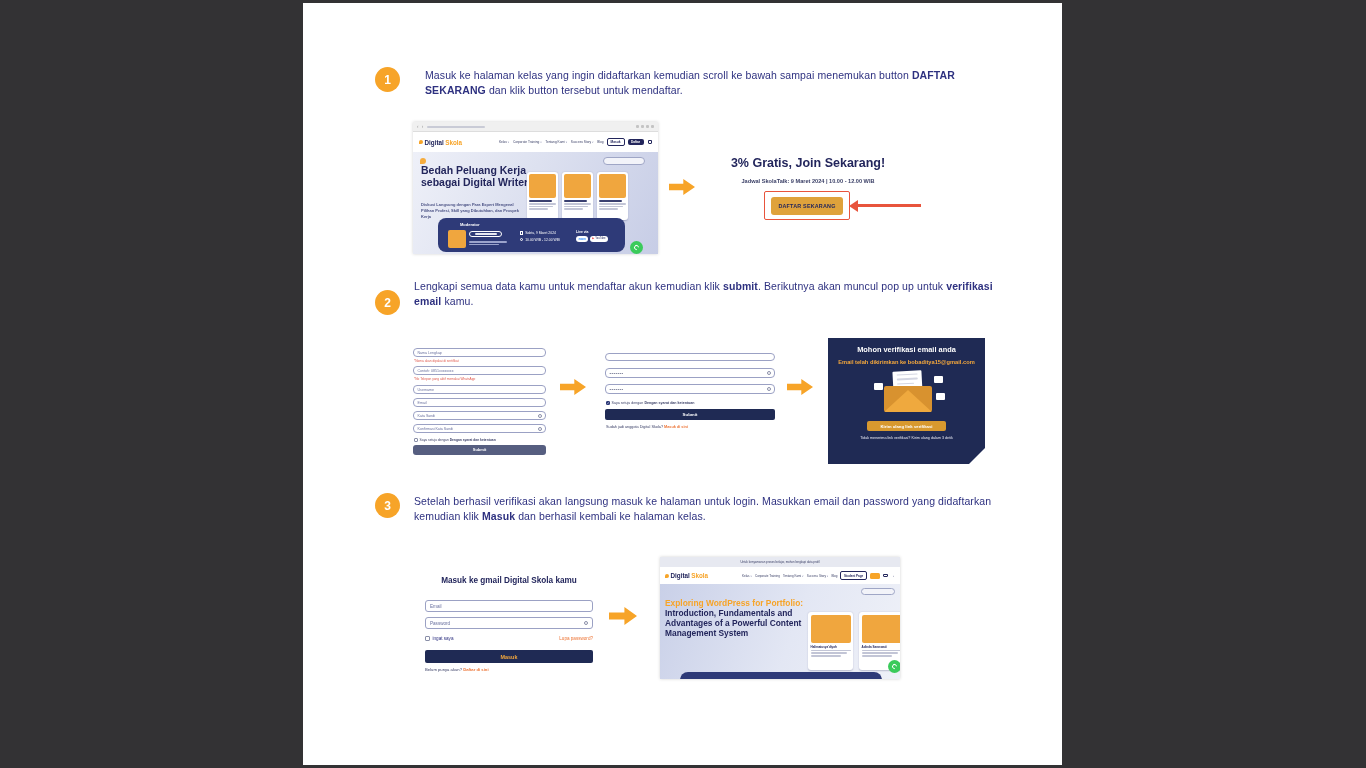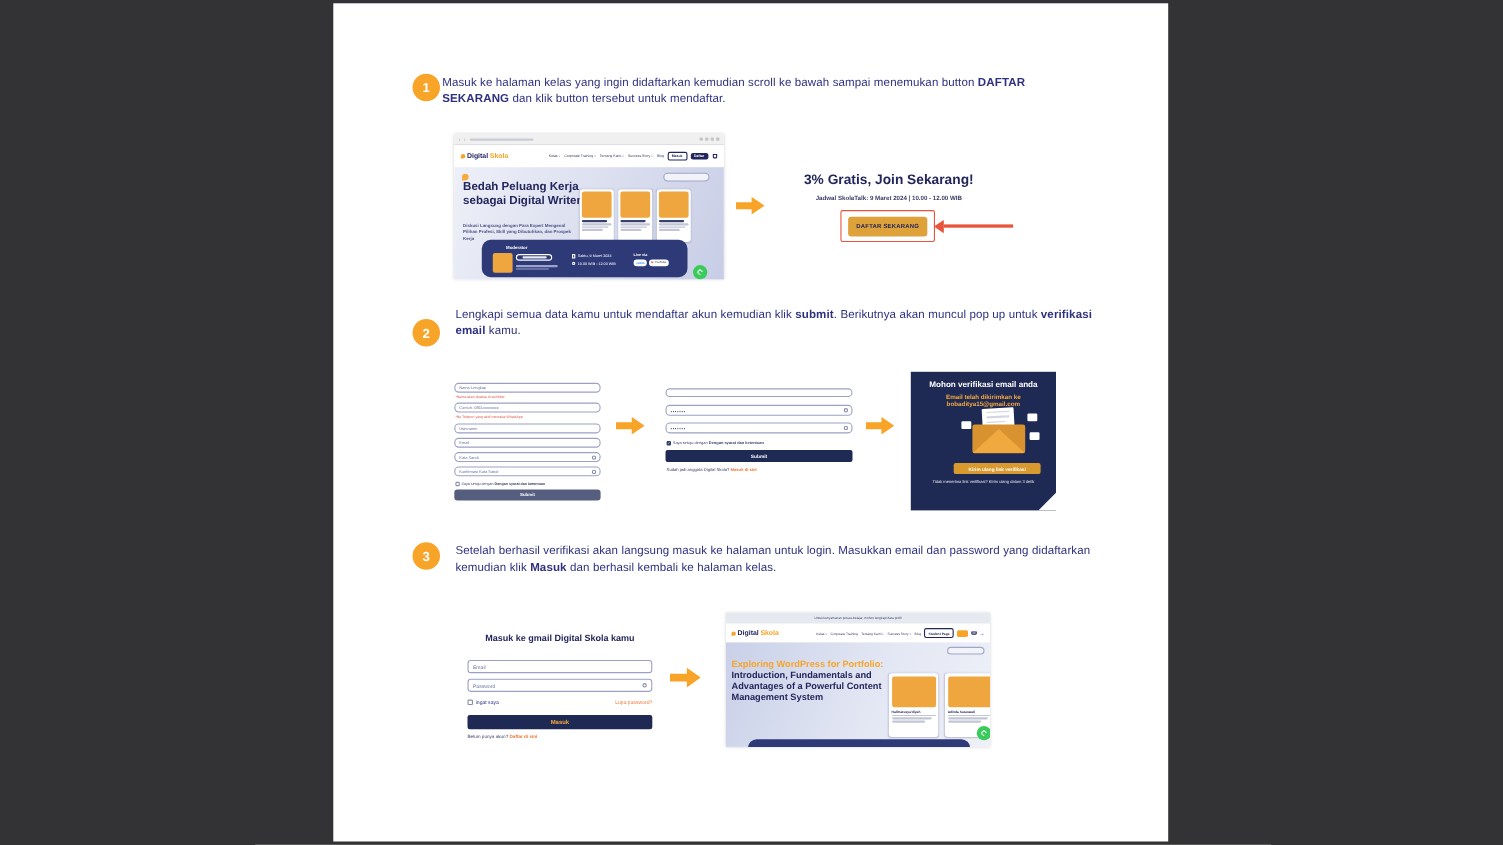--- a/index.html
+++ b/index.html
@@ -86,21 +86,21 @@
   .submit-gray{position:absolute;left:0;width:100%;height:9.5px;background:#565E80;border-radius:3px;color:#fff;
     font-size:4px;font-weight:bold;display:flex;align-items:center;justify-content:center}
   .form2{position:absolute;left:302px;top:350px;width:170px;height:84px}
   .form2 .mini-input{height:10px;font-size:4px;letter-spacing:.6px;color:#3A3F66}
   .submit-navy{position:absolute;left:0;width:100%;height:11px;background:#1F2A54;border-radius:2px;color:#fff;
     font-size:4.4px;font-weight:bold;display:flex;align-items:center;justify-content:center}
   .member-row{position:absolute;left:1px;font-size:3.8px;color:#3A3F66}
   .olink{color:#ED7435;font-weight:bold}
 
   
-  .popup{position:absolute;left:525px;top:335px;width:132px;height:126px;background:#1F2A54;overflow:hidden}
+  .popup{position:absolute;left:525px;top:335px;width:157px;height:126px;background:#1F2A54;overflow:hidden}
   .pp-title{position:absolute;left:0;top:7px;width:100%;text-align:center;color:#fff;font-weight:bold;font-size:7.4px}
   .pp-sub{position:absolute;left:0;top:21px;width:100%;text-align:center;color:#F5A83C;font-weight:bold;font-size:5.7px}
   .pp-env{position:absolute;left:56px;top:33px;width:48px;height:42px}
   .pp-paper{position:absolute;left:9px;top:0;width:29px;height:23px;background:#fff;border-radius:1px;transform:rotate(-3deg)}
   .pp-paper i{display:block;height:1.4px;background:#D4D6E2;margin:3px 4px 0;border-radius:1px}
   .pp-sq{position:absolute;width:9px;height:7px;background:#fff;border-radius:1px}
   .pp-body{position:absolute;left:0;top:15px;width:48px;height:26px;background:#D8922F;border-radius:2px;overflow:hidden}
   .pp-body:after{content:"";position:absolute;left:0;top:0;width:100%;height:100%;background:#EFA93E;
     clip-path:polygon(0 100%,50% 15%,100% 100%)}
   .pp-btn{position:absolute;left:39px;top:83px;width:79px;height:10px;background:#D8992F;border-radius:2px;color:#fff;
@@ -137,21 +137,21 @@
   .spk2-name{font-size:3px;font-weight:bold;color:#23265C;margin-top:2px}
   .spk2 .ds{height:1.4px;background:#C2C5D6;border-radius:1px;margin-top:1.3px}
   .s2-navybar{position:absolute;left:20px;top:88px;width:202px;height:20px;background:#2E3A78;border-radius:8px 8px 0 0}
 </style>
 </head>
 <body>
 
 <div class="page">
 
   <div class="step-circle" style="left:72px;top:64px">1</div>
-  <div class="step-text" style="left:99px;top:65px"><span>Masuk ke halaman kelas yang ingin didaftarkan kemudian scroll ke bawah sampai menemukan button </span><span class="rb">DAFTAR SEKARANG</span><span> dan klik button tersebut untuk mendaftar.</span></div>
+  <div class="step-text" style="left:122px;top:65px"><span>Masuk ke halaman kelas yang ingin didaftarkan kemudian scroll ke bawah sampai menemukan button </span><span class="rb">DAFTAR SEKARANG</span><span> dan klik button tersebut untuk mendaftar.</span></div>
 
   <div class="shot1">
     <div class="s1-chrome">
       <span class="chev">‹ ›</span>
       <span class="skel" style="width:58px"></span>
       <span class="chrome-icons">
           <i></i>
           <i></i>
           <i></i>
           <i></i>

